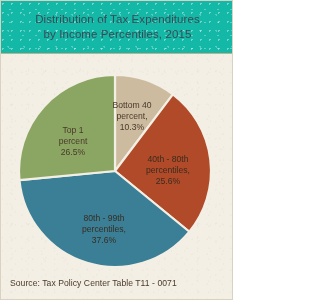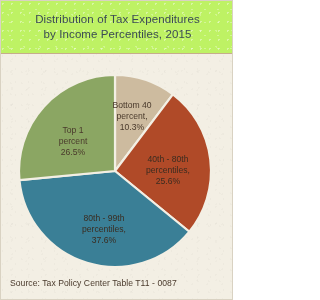--- a/index.html
+++ b/index.html
@@ -40,21 +40,21 @@
     opacity: .75;
   }
 
   
   #title-band {
     position: absolute;
     left: 0;
     top: 0;
     width: 233px;
     height: 52px;
-    background: #bef264;
+    background: #14b8a6;
     border-bottom: 1px solid #c6ad8b;
     display: flex;
     align-items: center;
     justify-content: center;
     z-index: 3;
   }
   #title-band::after {
     content: "";
     position: absolute;
     inset: 0;
@@ -143,15 +143,15 @@
         </g>
       <g id="label-group">
           <text class="slice-label" x="131" y="45"><tspan x="131" dy="0">Bottom 40</tspan><tspan x="131" dy="11">percent,</tspan><tspan x="131" dy="11">10.3%</tspan></text>
           <text class="slice-label on-dark" x="167" y="99"><tspan x="167" dy="0">40th - 80th</tspan><tspan x="167" dy="11">percentiles,</tspan><tspan x="167" dy="11">25.6%</tspan></text>
           <text class="slice-label on-dark" x="103" y="158"><tspan x="103" dy="0">80th - 99th</tspan><tspan x="103" dy="11">percentiles,</tspan><tspan x="103" dy="11">37.6%</tspan></text>
           <text class="slice-label" x="72" y="70"><tspan x="72" dy="0">Top 1</tspan><tspan x="72" dy="11">percent</tspan><tspan x="72" dy="11">26.5%</tspan></text>
         </g>
     </svg>
   </div>
 
-  <p id="source-note">Source: Tax Policy Center Table T11 - 0087</p>
+  <p id="source-note">Source: Tax Policy Center Table T11 - 0071</p>
 
 </div>
 
 </body></html>

